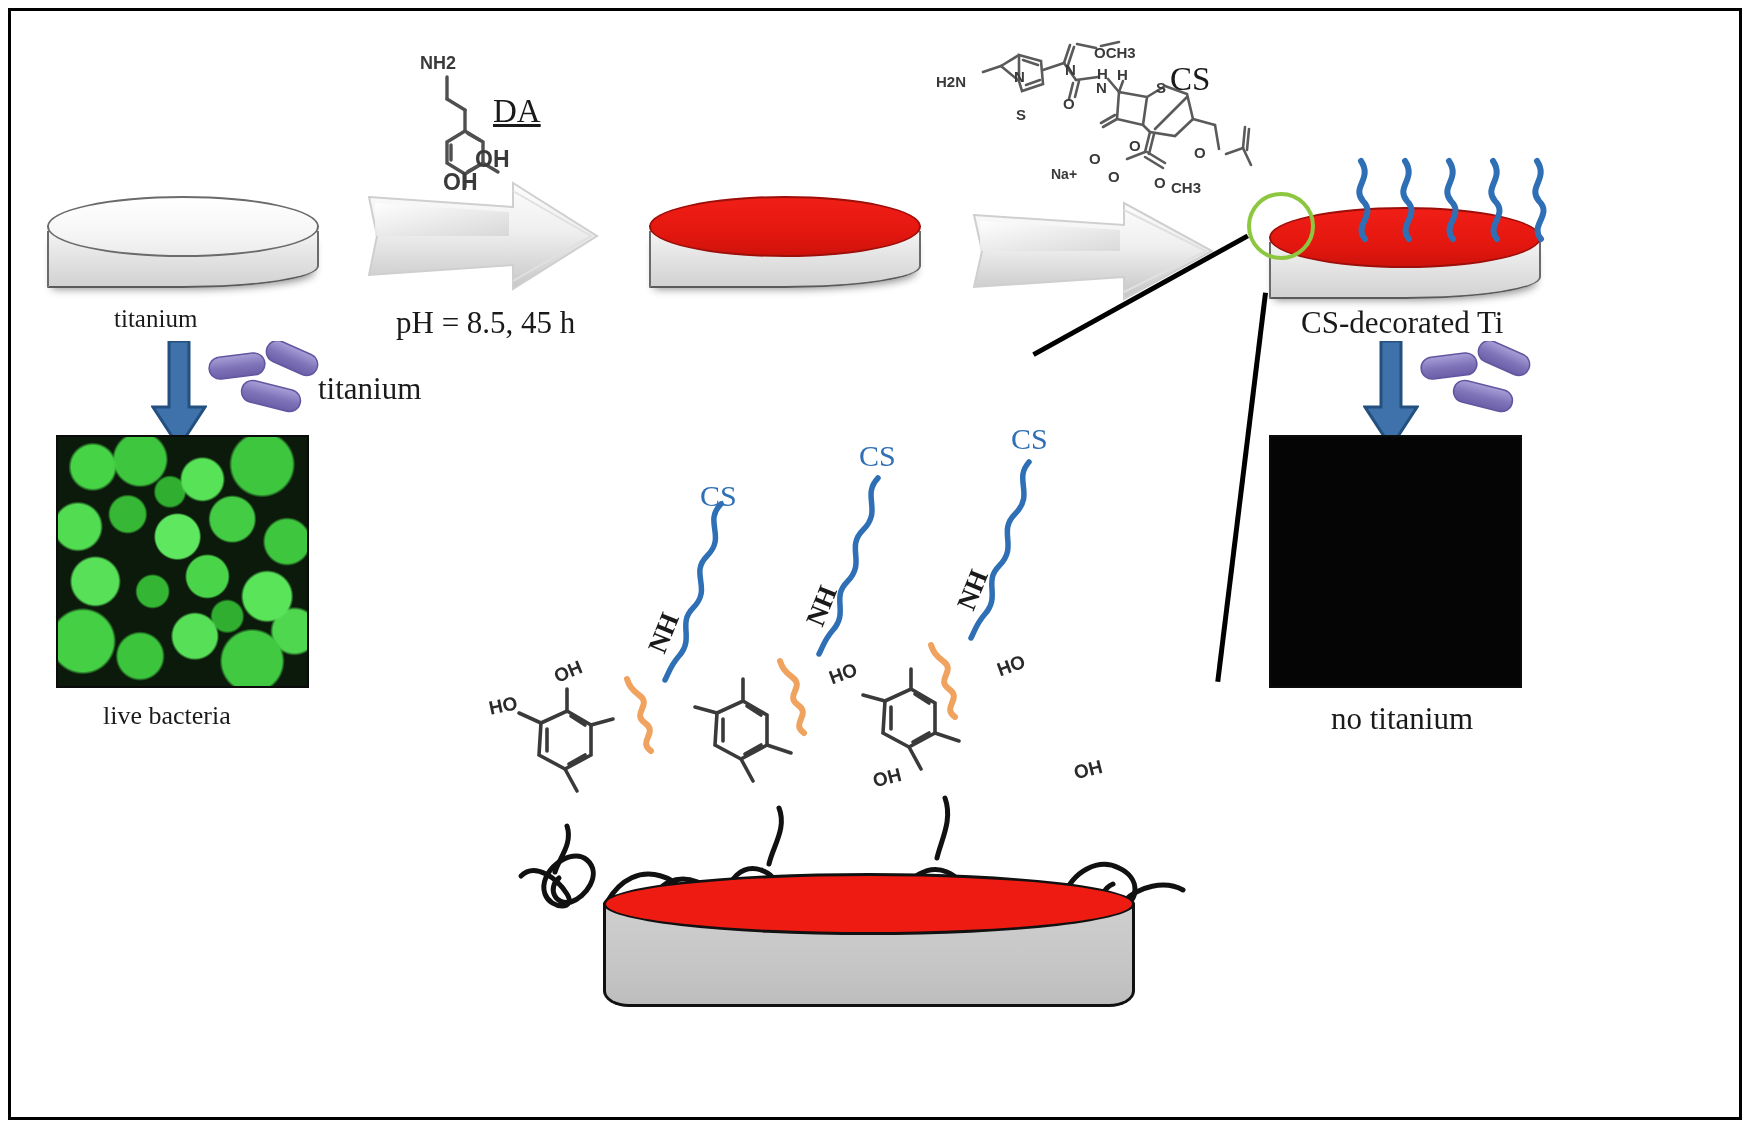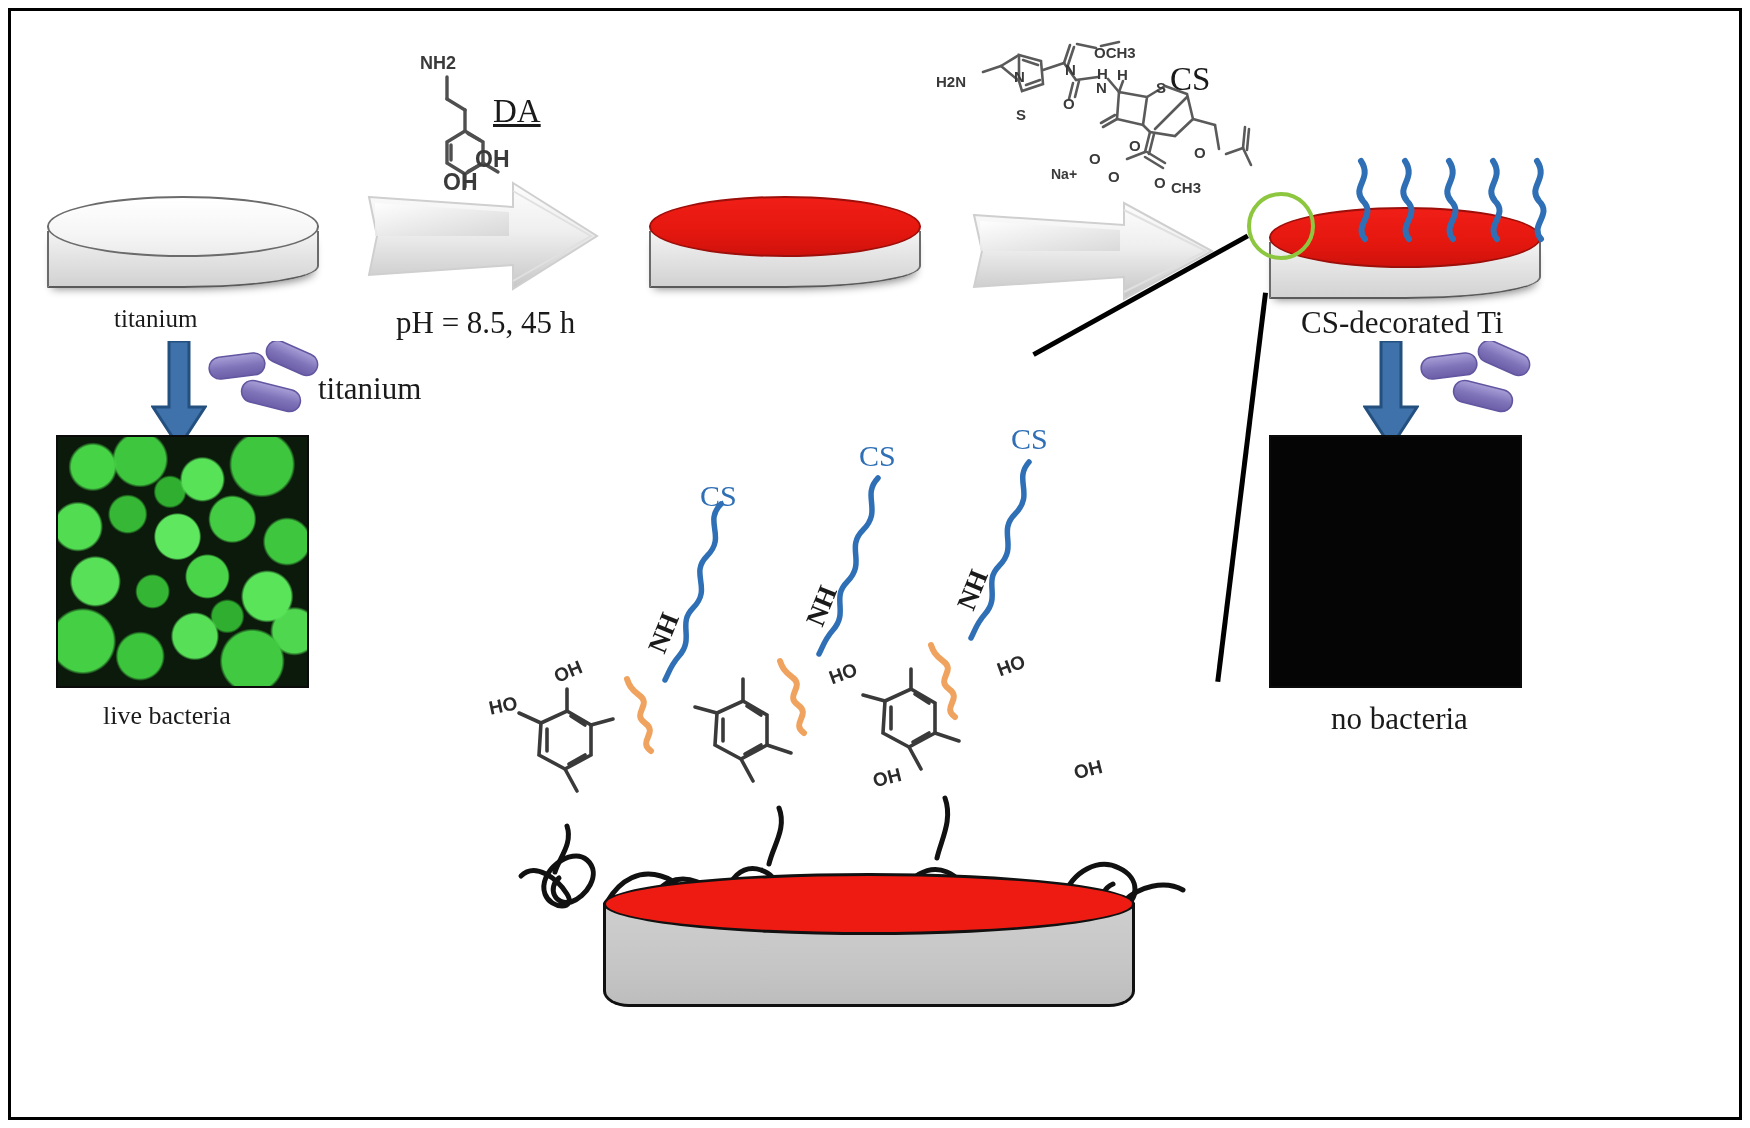--- a/index.html
+++ b/index.html
@@ -287,21 +287,21 @@
         </defs>
         <g fill="url(#bg2)" stroke="#6356a0" stroke-width="1.5">
           <rect x="2" y="14" width="56" height="22" rx="11" transform="rotate(-7 30 25)"></rect>
           <rect x="58" y="6" width="54" height="22" rx="11" transform="rotate(24 85 17)"></rect>
           <rect x="34" y="44" width="60" height="22" rx="11" transform="rotate(14 64 55)"></rect>
         </g>
       </svg>
     </div>
 
     <div class="micro dark" style="left:1258px;top:424px;width:253px;height:253px;"></div>
-    <div class="lbl" style="left:1320px;top:690px;font-size:31px;">no bacteria</div>
+    <div class="lbl" style="left:1320px;top:690px;font-size:31px;">no titanium</div>
 
     <div class="cslabel" style="left:689px;top:468px;font-size:30px;">CS</div>
     <div class="cslabel" style="left:848px;top:428px;font-size:30px;">CS</div>
     <div class="cslabel" style="left:1000px;top:411px;font-size:30px;">CS</div>
 
     <div class="mol" style="left:620px;top:445px;width:450px;height:240px;">
       <svg viewBox="0 0 450 240">
         <g stroke="#2f6fb5" stroke-width="5.5" fill="none" stroke-linecap="round">
           <path d="M90 48 C72 66 96 80 76 100 C58 118 82 132 62 152 C46 168 64 182 48 200 C40 209 38 216 34 224"></path>
           <path d="M247 22 C230 40 252 54 232 74 C214 92 236 106 216 126 C200 142 218 156 202 174 C194 183 192 190 188 198"></path>

